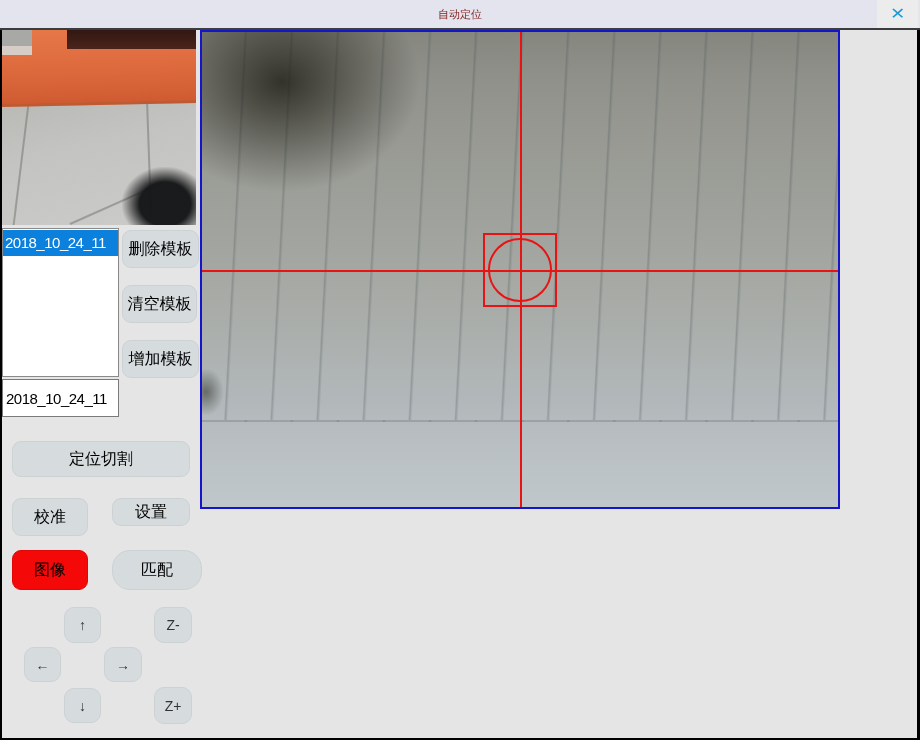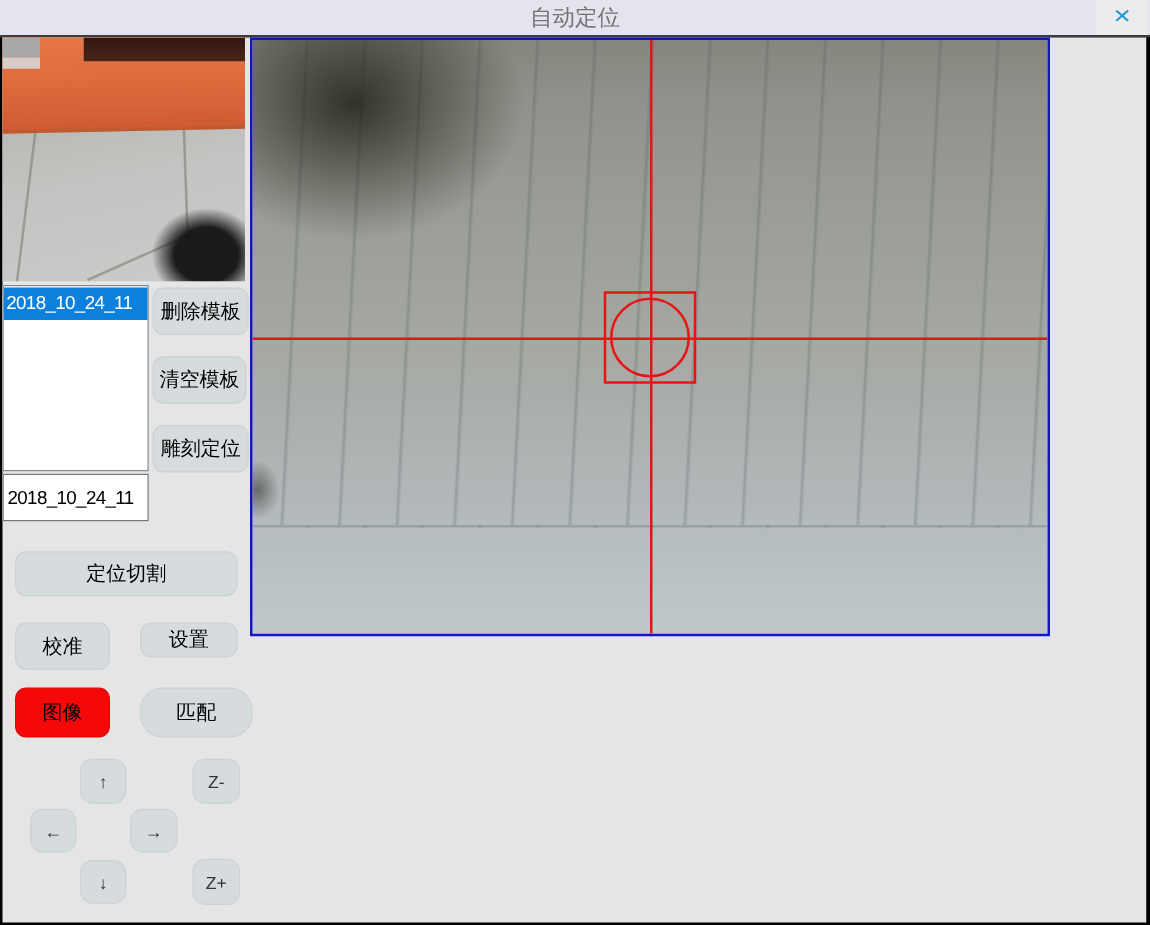--- a/index.html
+++ b/index.html
@@ -9,21 +9,21 @@
     font-family:"Liberation Sans","DejaVu Sans",sans-serif;
     -webkit-font-smoothing:antialiased;
   }
   
   .titlebar{
     position:absolute;left:0;top:0;width:920px;height:28px;
     background:#e4e4ee;
   }
   .title{
     position:absolute;left:0;top:0;width:100%;height:28px;
-    text-align:center;line-height:28px;font-size:18px;color:#737373;
+    text-align:center;line-height:28px;font-size:11px;color:#7f1d1d;
   }
   .close-zone{
     position:absolute;right:2px;top:0;width:41px;height:28px;
     background:#ececec;display:flex;align-items:center;justify-content:center;
   }
   .close-x{
     color:#1b9cd8;font-weight:900;font-size:16px;line-height:16px;cursor:pointer;
     transform:scaleX(1.15);
   }
   .titlebar-shadow{
@@ -157,21 +157,21 @@
   </div>
 
   <div class="listbox">
     <div class="list-item-selected">2018_10_24_11</div>
   </div>
 
   <input class="name-input" type="text" value="2018_10_24_11" style="">
 
   <div class="btn btn-del">删除模板</div>
   <div class="btn btn-clear">清空模板</div>
-  <div class="btn btn-engrave">雕刻定位</div>
+  <div class="btn btn-engrave">增加模板</div>
 
   <div class="btn btn-poscut">定位切割</div>
   <div class="btn btn-cal">校准</div>
   <div class="btn btn-set">设置</div>
   <div class="btn btn-img">图像</div>
   <div class="btn btn-match">匹配</div>
 
   <div class="btn jog btn-up">↑</div>
   <div class="btn jog btn-zminus">Z-</div>
   <div class="btn jog btn-left">←</div>

